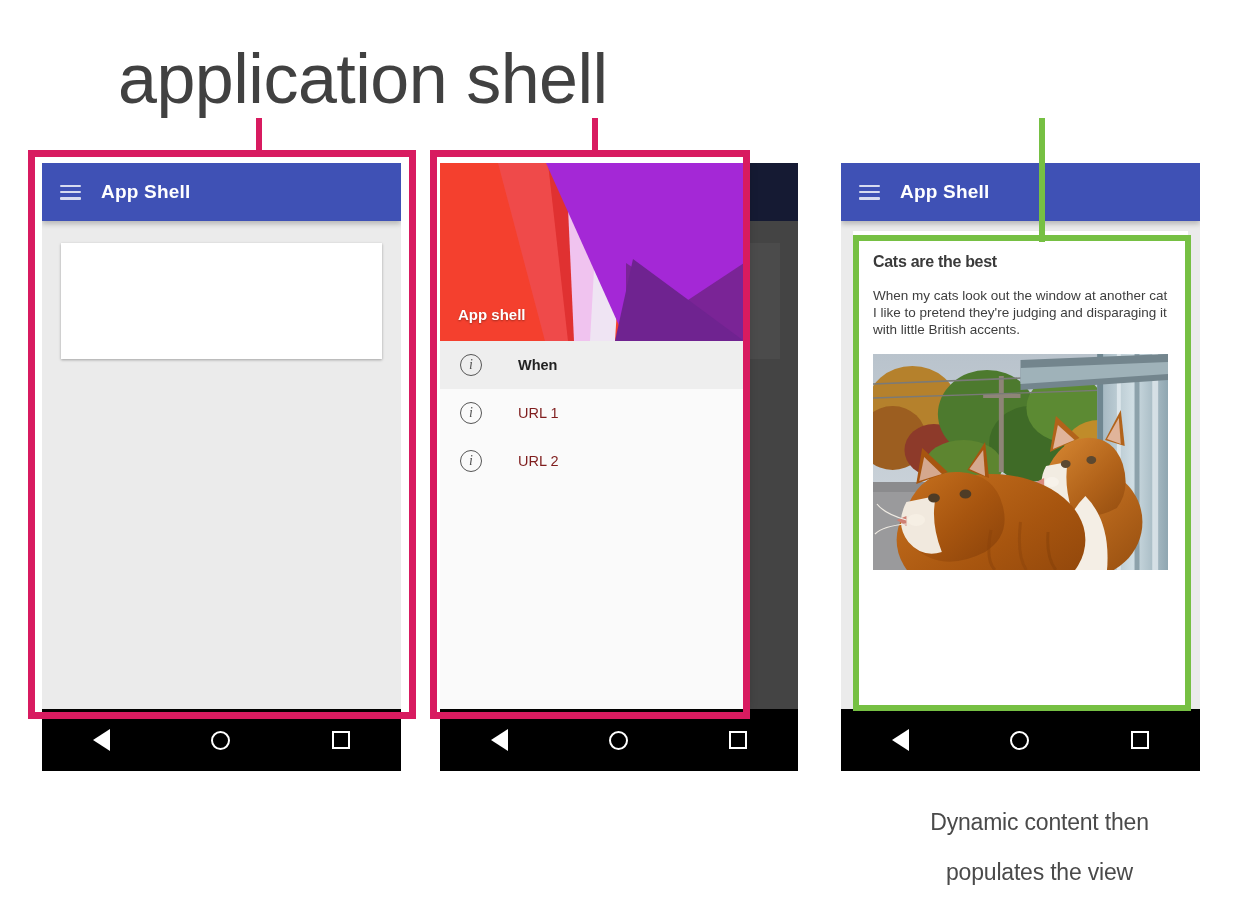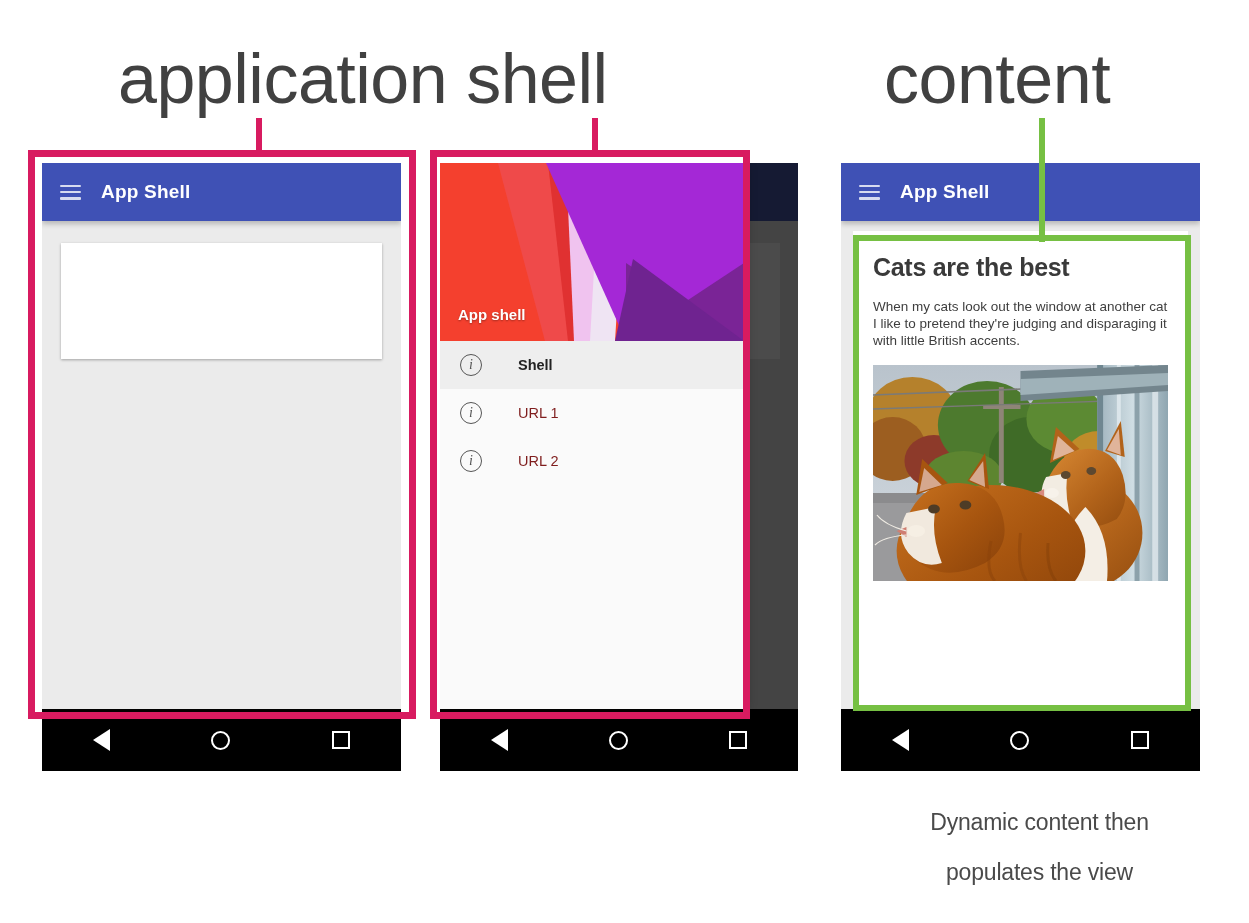--- a/index.html
+++ b/index.html
@@ -99,21 +99,21 @@
   .drawer-item-label {
     margin-left: 36px; font-size: 14.5px; color: #7f1d1d;
     font-family: "Liberation Sans", sans-serif;
   }
   .drawer-item.active .drawer-item-label { font-weight: bold; color: #222222; }
 
   
   .content-body { position: relative; height: 488px; background: #ebebeb; padding: 10px 12px 0 12px; }
   .content-card { width: 100%; height: 100%; background: #ffffff; padding: 22px 20px 0 20px; overflow: hidden; }
   .content-title {
-    font-size: 25px; font-weight: bold; color: #3a3a3a; letter-spacing: -0.3px;
+    font-size: 16px; font-weight: bold; color: #3a3a3a; letter-spacing: -0.3px;
     font-family: "Liberation Sans", sans-serif;
   }
   .content-para {
     margin-top: 16px; font-size: 13.5px; line-height: 17px; color: #3e3e3e;
     font-family: Liberation Sans, sans-serif;
   }
   .cat-photo {
     margin-top: 16px; width: 100%; height: 216px; position: relative; overflow: hidden;
     background: #8a8f93;
   }
@@ -138,21 +138,20 @@
   #caption-left  { left: 0px; top: 822px; width: 820px; text-align: center; font-size: 31px; line-height: 42px; }
   #caption-right { left: 830px; top: 797px; width: 419px; text-align: center; font-size: 23px; line-height: 50px; }
   .caption b { font-weight: bold; }
 </style>
 </head>
 <body>
 
 <div id="stage">
 
   <div class="anno-label" id="label-app-shell">application shell</div>
-  <div class="anno-label" id="label-content">content</div>
 
   <div class="tick pink" id="tick-1"></div>
   <div class="tick pink" id="tick-2"></div>
   <div class="tick green" id="tick-3"></div>
 
   <div class="frame" id="frame-shell-1"></div>
   <div class="frame" id="frame-shell-2"></div>
   <div class="frame" id="frame-content"></div>
 
   <div class="phone" id="phone-1">
@@ -195,21 +194,21 @@
             <polygon points="106,0 304,0 304,178 186,178" fill="#a428d6"></polygon>
             <polygon points="186,178 186,100 304,178" fill="#7a2496"></polygon>
             <polygon points="186,178 304,100 304,178" fill="#7a2496"></polygon>
             <polygon points="175,178 193,96 304,178" fill="#6f2390"></polygon>
           </svg>
           <div class="drawer-header-label">App shell</div>
         </div>
         <div class="drawer-list">
           <div class="drawer-item active">
             <div class="info-icon">i</div>
-            <div class="drawer-item-label">Shell</div>
+            <div class="drawer-item-label">When</div>
           </div>
           <div class="drawer-item">
             <div class="info-icon">i</div>
             <div class="drawer-item-label">URL 1</div>
           </div>
           <div class="drawer-item">
             <div class="info-icon">i</div>
             <div class="drawer-item-label">URL 2</div>
           </div>
         </div>

